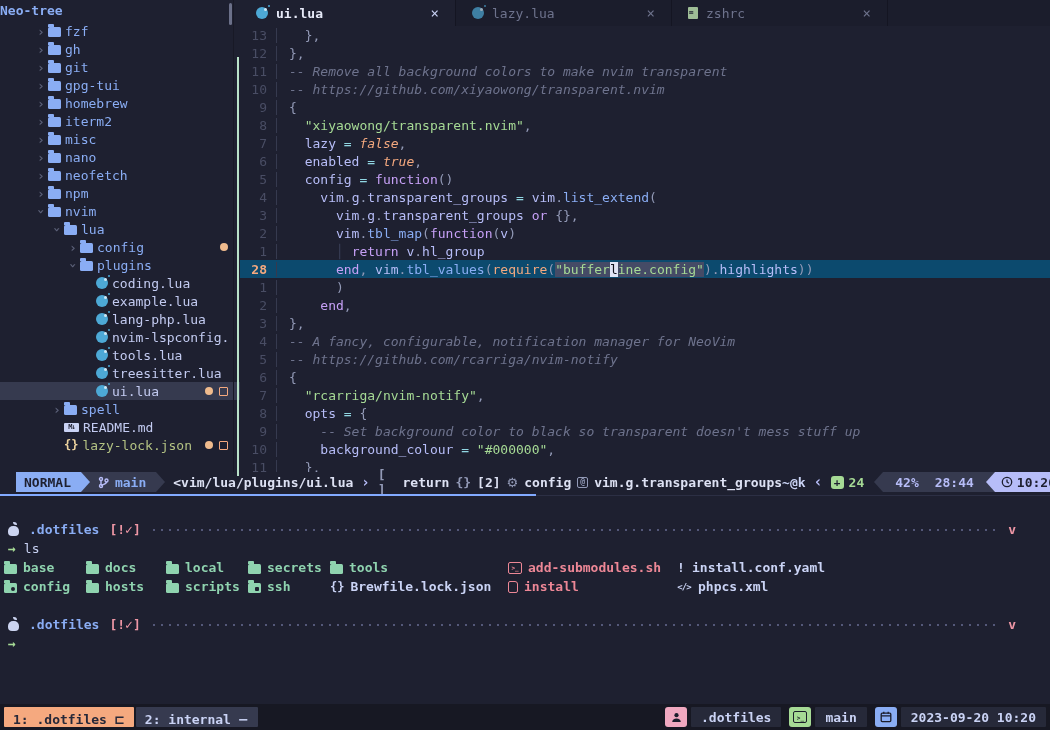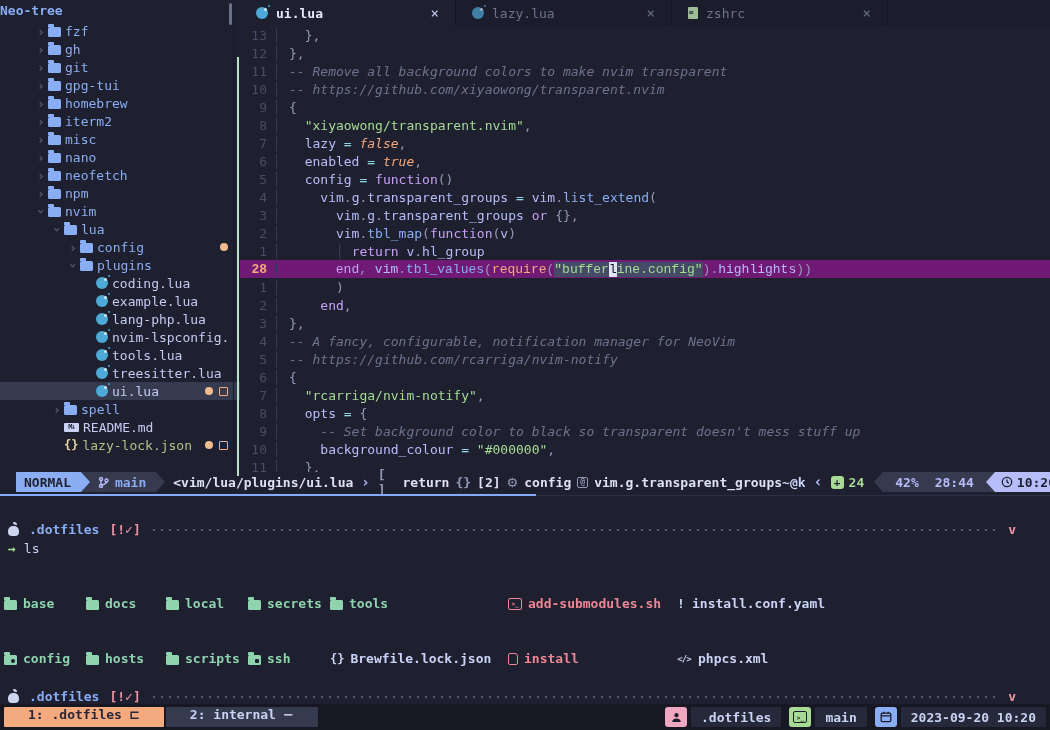--- a/index.html
+++ b/index.html
@@ -62,21 +62,21 @@
   .tab.active .tlabel{color:#e6e9f7;font-weight:bold;}
   .tab .tclose{margin-left:auto;color:#6e738d;font-size:14px;}
   .tab.active .tclose{color:#cad3f5;}
   .tab.dim .ic-lua{opacity:.7;}
 
   
   .code{position:absolute;top:26px;left:0;right:0;}
   .cl{height:18px;display:flex;align-items:center;white-space:pre;}
   .cl .ln{width:36px;flex:none;text-align:right;padding-right:9px;color:#494d64;}
   .cl .ctext{border-left:1px solid #363a4f;padding-left:12px;}
-  .cl.cur{background:#701a75;font-family:Liberation Mono, monospace;}
+  .cl.cur{background:#0c4a6e;}
   .cl.cur .ln{color:#f5a97f;font-weight:bold;}
   .tk-sp{color:#cad3f5;}
   .tk-p{color:#939ab7;}
   .tk-c{color:#6e738d;font-style:italic;}
   .tk-s{color:#a6da95;}
   .tk-k{color:#c6a0f6;}
   .tk-b{color:#f5a97f;font-style:italic;}
   .tk-f{color:#b7bdf8;}
   .tk-v{color:#b7bdf8;}
   .tk-fn{color:#8aadf4;}
@@ -114,29 +114,29 @@
 
   
   .term{position:absolute;left:0;top:520px;width:1050px;}
   .tline{height:19px;display:flex;align-items:center;padding:0 8px;white-space:pre;}
   .p-cwd{color:#8aadf4;font-weight:bold;margin:0 10px;}
   .p-git{color:#ee96a5;font-weight:bold;}
   .p-dots{flex:1;height:2px;margin:0 12px;background-image:repeating-linear-gradient(90deg,#545879 0 2px,transparent 2px 8px);}
   .p-tail{color:#ee96a5;font-weight:bold;margin-right:26px;}
   .p-arrow{color:#a6da95;font-weight:bold;margin-right:8px;}
   .cmd{color:#cad3f5;}
-  .ls-grid{display:grid;grid-template-columns:82px 80px 82px 82px 178px 168px 1fr;padding-left:4px;font-weight:bold;margin-top:36px;}
+  .ls-grid{display:grid;grid-template-columns:82px 80px 82px 82px 178px 168px 1fr;padding-left:4px;font-weight:bold;}
   .ls-ent{height:19px;display:flex;align-items:center;gap:6px;white-space:nowrap;}
   .ls-green{color:#8fd3af;}
   .ls-pink{color:#ed8796;}
   .ls-light{color:#cad3f5;}
 
   
   .tmux{position:absolute;left:0;bottom:0;width:1050px;height:26px;background:#171823;display:flex;align-items:center;padding:0 4px;font-weight:bold;gap:2px;}
-  .twin{height:20px;display:flex;align-items:flex-start;padding:0 24px;gap:7px;border-radius:1px;}
+  .twin{height:20px;display:flex;align-items:flex-end;padding:0 9px;gap:7px;border-radius:1px;}
   .twin.active{background:#f5a97f;color:#262839;}
   .twin.inactive{background:#363a4f;color:#cad3f5;}
   .twin .flag{font-family:"DejaVu Sans",sans-serif;}
   .tmux-right{margin-left:auto;display:flex;align-items:center;gap:8px;}
   .titem{display:flex;align-items:center;}
   .tbadge{width:22px;height:20px;border-radius:3px;display:flex;align-items:center;justify-content:center;color:#1b1d2b;}
   .tlabel2{padding:0 10px;height:20px;display:flex;align-items:center;background:#262939;color:#cad3f5;margin-left:4px;border-radius:1px;}
 </style>
 </head>
 <body>

